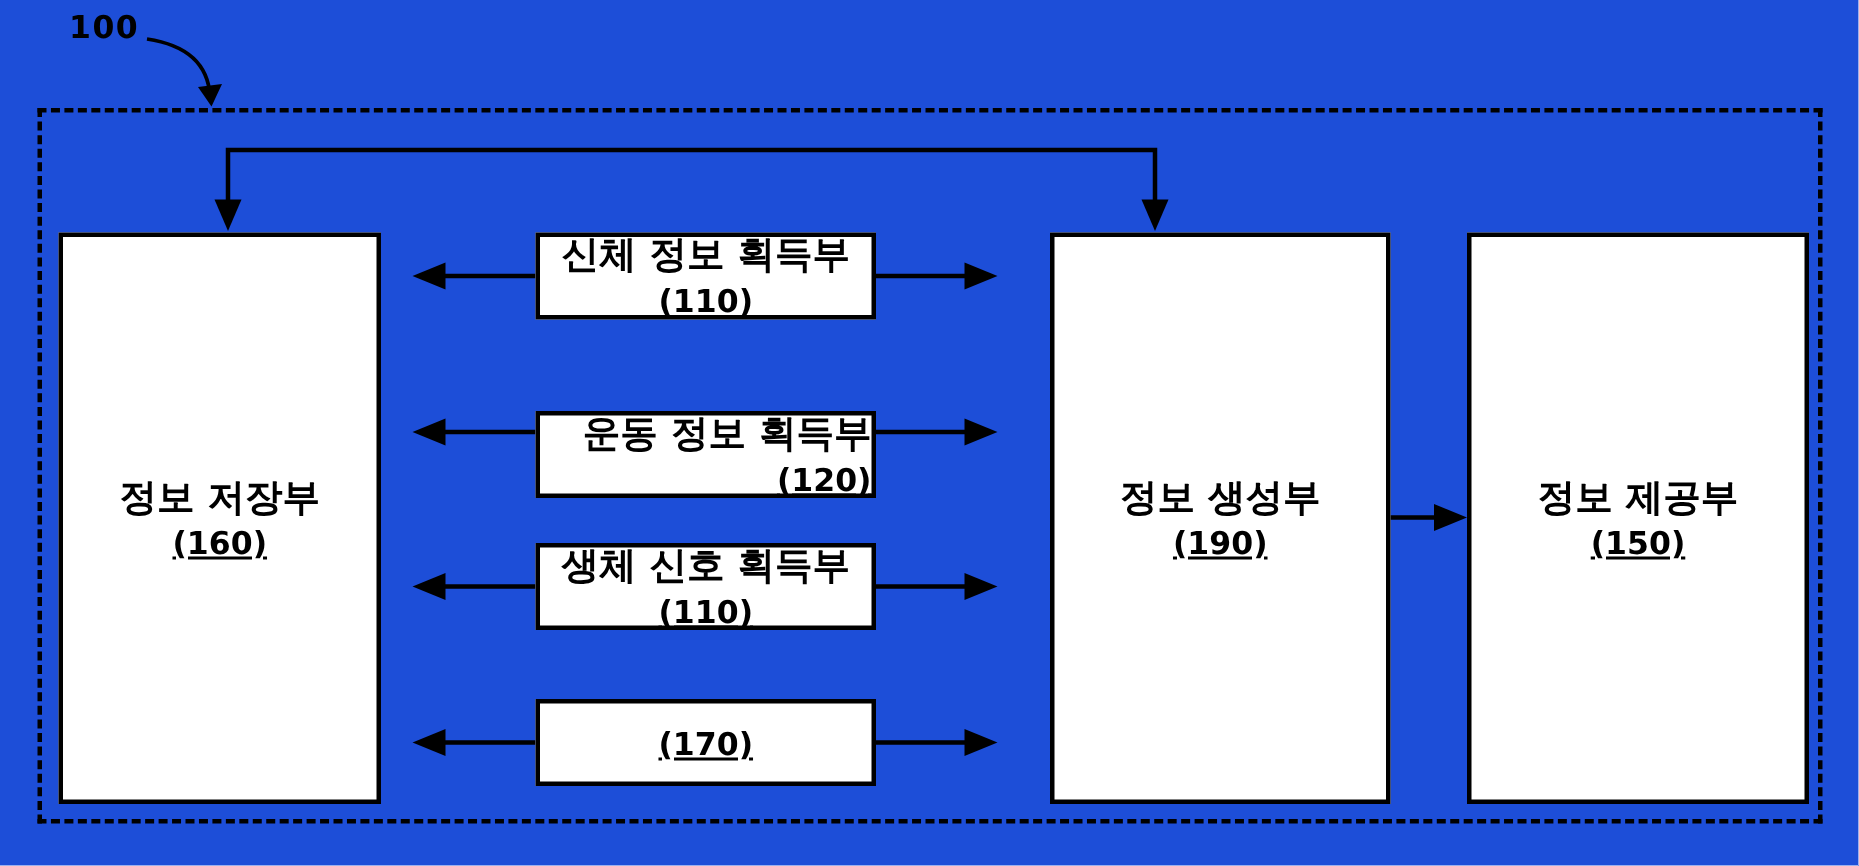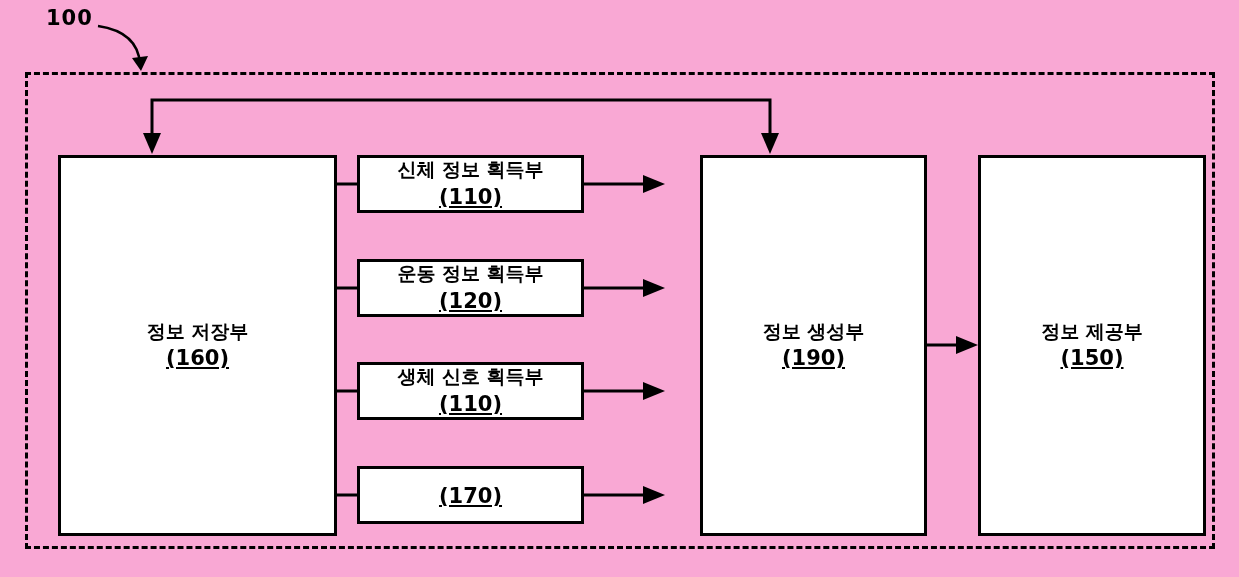--- a/index.html
+++ b/index.html
@@ -4,21 +4,21 @@
 <style>
   html, body {
     margin: 0;
     padding: 0;
     background: #ffffff;
   }
   #figure {
     position: relative;
     width: 1239px;
     height: 577px;
-    background: #f9a8d4;
+    background: #1d4ed8;
     color: #000000;
     font-family: "DejaVu Sans", sans-serif;
     overflow: hidden;
   }
   .outer-boundary {
     position: absolute;
     left: 25px;
     top: 72px;
     width: 1190px;
     height: 477px;
@@ -41,21 +41,21 @@
     background: #ffffff;
     display: flex;
     flex-direction: column;
     align-items: center;
     justify-content: center;
     text-align: center;
     font-weight: bold;
     z-index: 2;
   }
   .box .title {
-    font-size: 19px;
+    font-size: 25px;
     line-height: 1.25;
   }
   .box .ref {
     font-size: 21px;
     line-height: 1.25;
     margin-top: 2px;
     text-decoration: underline;
   }
   svg.overlay {
     position: absolute;
@@ -124,31 +124,31 @@
       <line x1="584" y1="495" x2="645" y2="495" stroke="#000" stroke-width="3"></line>
       <polygon points="665,495 643,486 643,504" fill="#000"></polygon>
     </g>
 
     <g>
       <line x1="891" y1="345" x2="958" y2="345" stroke="#000" stroke-width="3"></line>
       <polygon points="978,345 956,336 956,354" fill="#000"></polygon>
     </g>
   </svg>
 
-  <div class="box" style="left:58px; top:155px; width:279px; height:381px;">
+  <div class="box" style="left:39px; top:155px; width:215px; height:381px;">
     <div class="title">정보 저장부</div>
     <div class="ref">(160)</div>
   </div>
 
   <div class="box" style="left:357px; top:155px; width:227px; height:58px;">
     <div class="title">신체 정보 획득부</div>
     <div class="ref">(110)</div>
   </div>
 
-  <div class="box" style="left:357px; top:259px; width:227px; height:58px;">
+  <div class="box" style="left:357px; top:274px; width:227px; height:58px;align-items:flex-end;">
     <div class="title">운동 정보 획득부</div>
     <div class="ref">(120)</div>
   </div>
 
   <div class="box" style="left:357px; top:362px; width:227px; height:58px;">
     <div class="title">생체 신호 획득부</div>
     <div class="ref">(110)</div>
   </div>
 
   <div class="box" style="left:357px; top:466px; width:227px; height:58px;">

